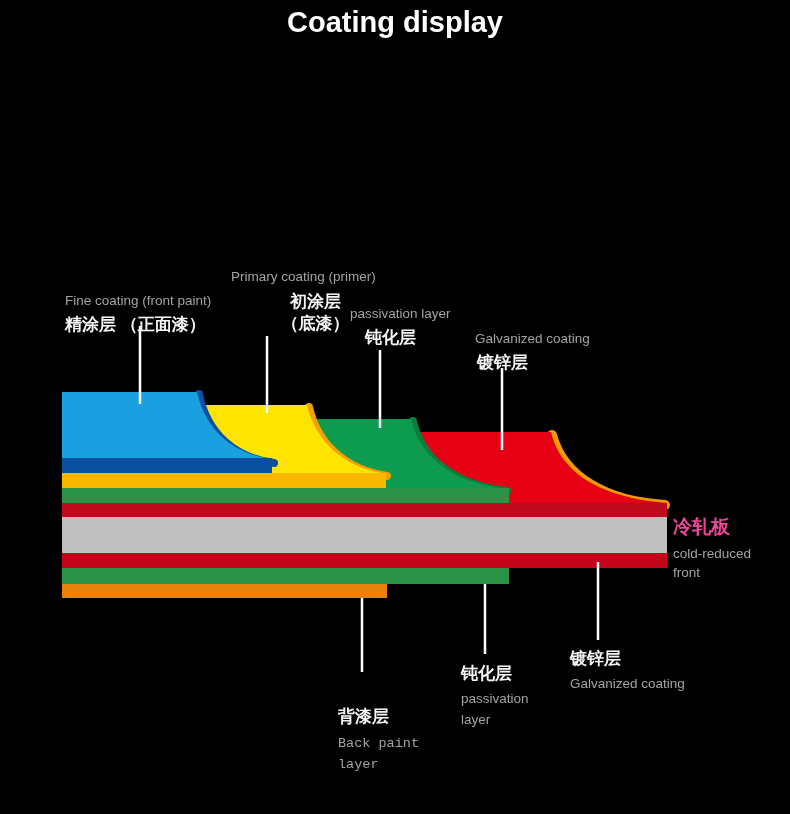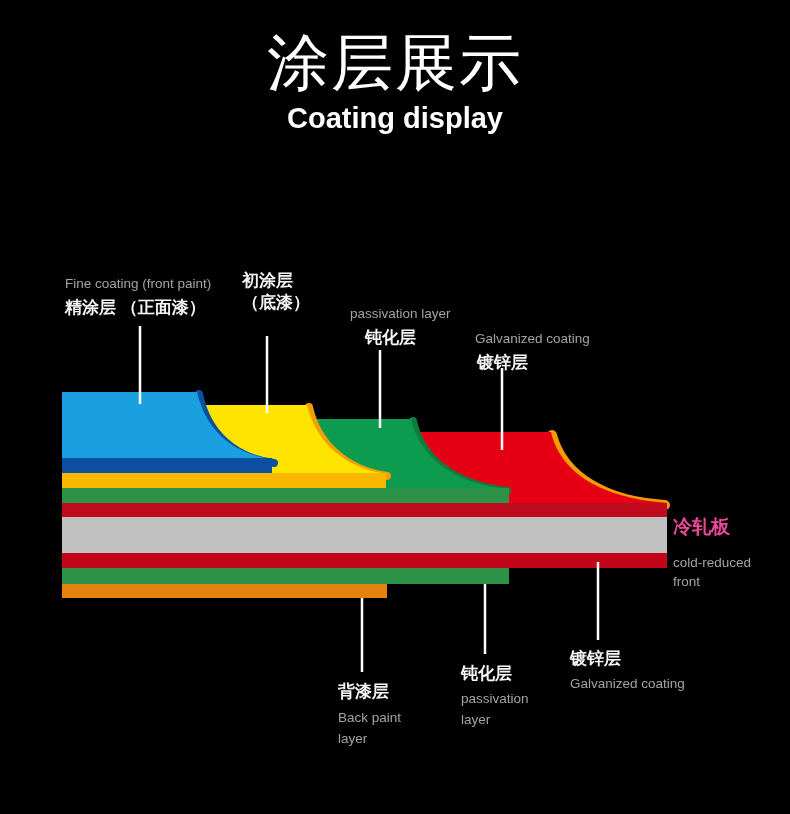--- a/index.html
+++ b/index.html
@@ -8,30 +8,29 @@
     font-family:"Liberation Sans", sans-serif;
   }
   #title-block{position:absolute;top:0;left:0;width:790px;text-align:center;}
   #title-zh{margin-top:30px;font-size:62px;line-height:66px;font-weight:500;color:#fff;letter-spacing:2px;}
   #title-en{margin-top:6px;font-size:29px;line-height:32px;font-weight:700;color:#fff;}
   #diagram-svg{position:absolute;top:0;left:0;}
   .label{position:absolute;}
   .en{display:block;font-size:13.5px;line-height:21px;color:#a3a3a3;font-weight:400;white-space:nowrap;}
   .zh{display:block;font-size:17px;line-height:22px;color:#f5f5f5;font-weight:700;white-space:nowrap;}
   .zh-big{display:block;font-size:19px;line-height:24px;color:#ec4899;font-weight:700;white-space:nowrap;}
-  .ind11{margin-left:11px;} .ind15{margin-left:15px;} .ind2{margin-left:2px;}
+  .ind11{margin-left:24px;text-align:center;} .ind15{margin-left:15px;} .ind2{margin-left:2px;}
   .mt3{margin-top:3px;} .mt4{margin-top:4px;}
 </style>
 </head>
 <body>
 
 <div id="stage">
 
   <div id="title-block">
-    <div id="title-zh">涂层展示</div>
     <div id="title-en">Coating display</div>
   </div>
 
   <svg id="diagram-svg" width="790" height="814" viewBox="0 0 790 814">
 
     <path d="M552,435 C563,477 607,502 665,505" fill="none" stroke-width="10" stroke-linecap="round" stroke="#f59b00"></path>
     <path d="M62,432 H551 C559,467 592,497 667,503 L62,503 Z" fill="#e60014"></path>
 
     <path d="M413,421 C421,457 452,485 507,491" fill="none" stroke-width="8" stroke-linecap="round" stroke="#0e7c3c"></path>
     <path d="M62,419 H411 C419,454 449,483 508,489 L62,489 Z" fill="#0d9c4f"></path>
@@ -55,47 +54,48 @@
 
     <line x1="140" y1="326" x2="140" y2="404" stroke-width="2.5" stroke="#ffffff"></line>
     <line x1="267" y1="336" x2="267" y2="413" stroke-width="2.5" stroke="#ffffff"></line>
     <line x1="380" y1="350" x2="380" y2="428" stroke-width="2.5" stroke="#ffffff"></line>
     <line x1="502" y1="368" x2="502" y2="450" stroke-width="2.5" stroke="#ffffff"></line>
     <line x1="362" y1="598" x2="362" y2="672" stroke-width="2.5" stroke="#ffffff"></line>
     <line x1="485" y1="584" x2="485" y2="654" stroke-width="2.5" stroke="#ffffff"></line>
     <line x1="598" y1="562" x2="598" y2="640" stroke-width="2.5" stroke="#ffffff"></line>
   </svg>
 
-  <div class="label" style="left:65px;top:273px;">
+  <div class="label" style="left:65px;top:290px;">
     <span class="en">Fine coating (front paint)</span>
     <span class="zh mt3">精涂层 （正面漆）</span>
   </div>
 
   <div class="label" style="left:231px;top:266px;">
+    <span class="en">Primary coating (primer)</span>
     <span class="zh mt4 ind11">初涂层</span>
     <span class="zh ind11">（底漆）</span>
   </div>
 
   <div class="label" style="left:350px;top:303px;">
     <span class="en">passivation layer</span>
     <span class="zh mt3 ind15">钝化层</span>
   </div>
 
   <div class="label" style="left:475px;top:328px;">
     <span class="en">Galvanized coating</span>
     <span class="zh mt3 ind2">镀锌层</span>
   </div>
 
   <div class="label" style="left:673px;top:515px;">
     <span class="zh-big">冷轧板</span>
-    <span class="en" style="line-height:19px;margin-top:14px;">cold-reduced</span>
+    <span class="en" style="line-height:19px;margin-top:5px;">cold-reduced</span>
     <span class="en" style="line-height:19px;">front</span>
   </div>
 
-  <div class="label" style="left:338px;top:681px;">
+  <div class="label" style="left:338px;top:707px;font-family:Liberation Mono, monospace;">
     <span class="zh">背漆层</span>
     <span class="en mt4">Back paint</span>
     <span class="en">layer</span>
   </div>
 
   <div class="label" style="left:461px;top:663px;">
     <span class="zh">钝化层</span>
     <span class="en mt3">passivation</span>
     <span class="en">layer</span>
   </div>

